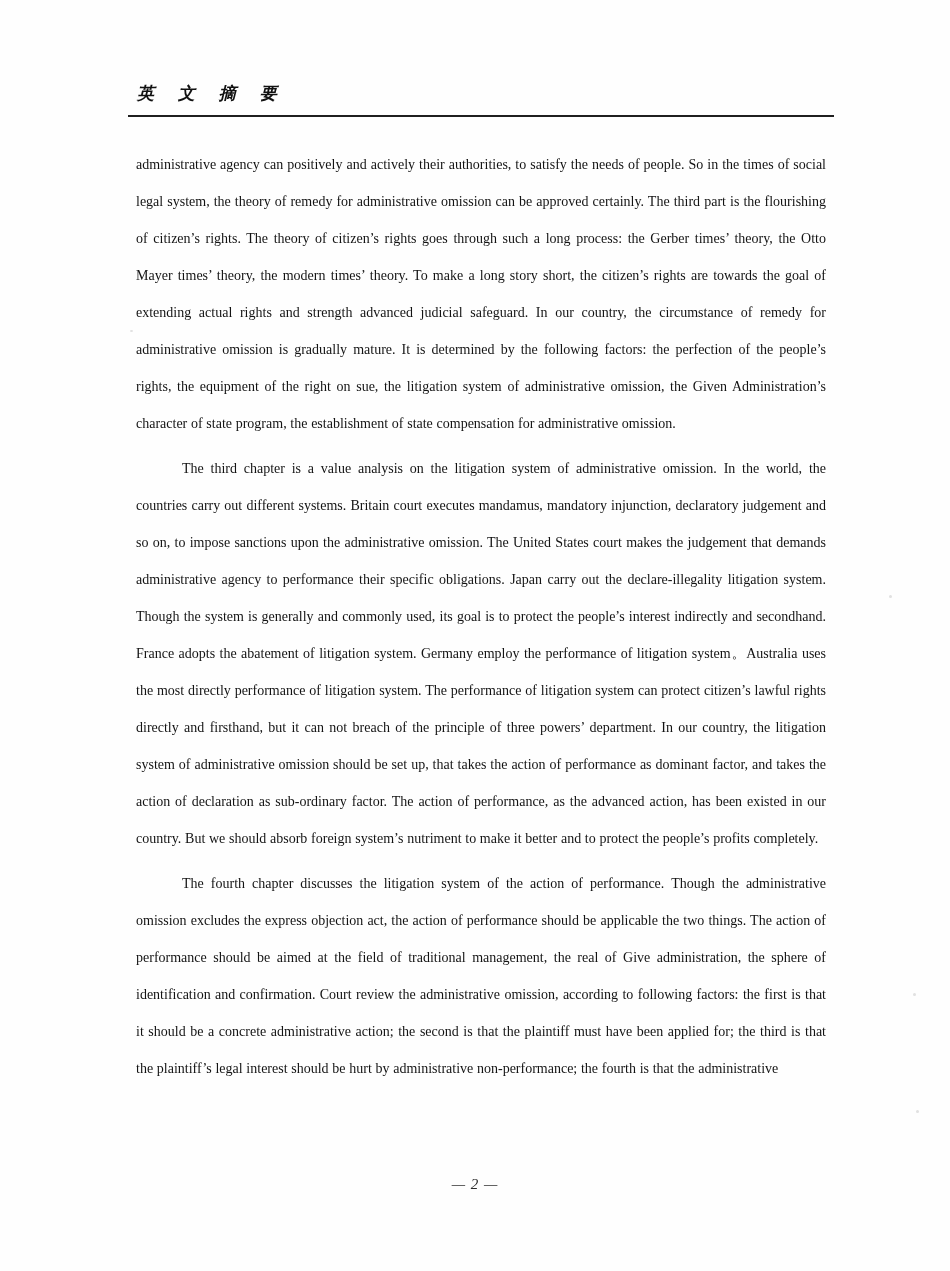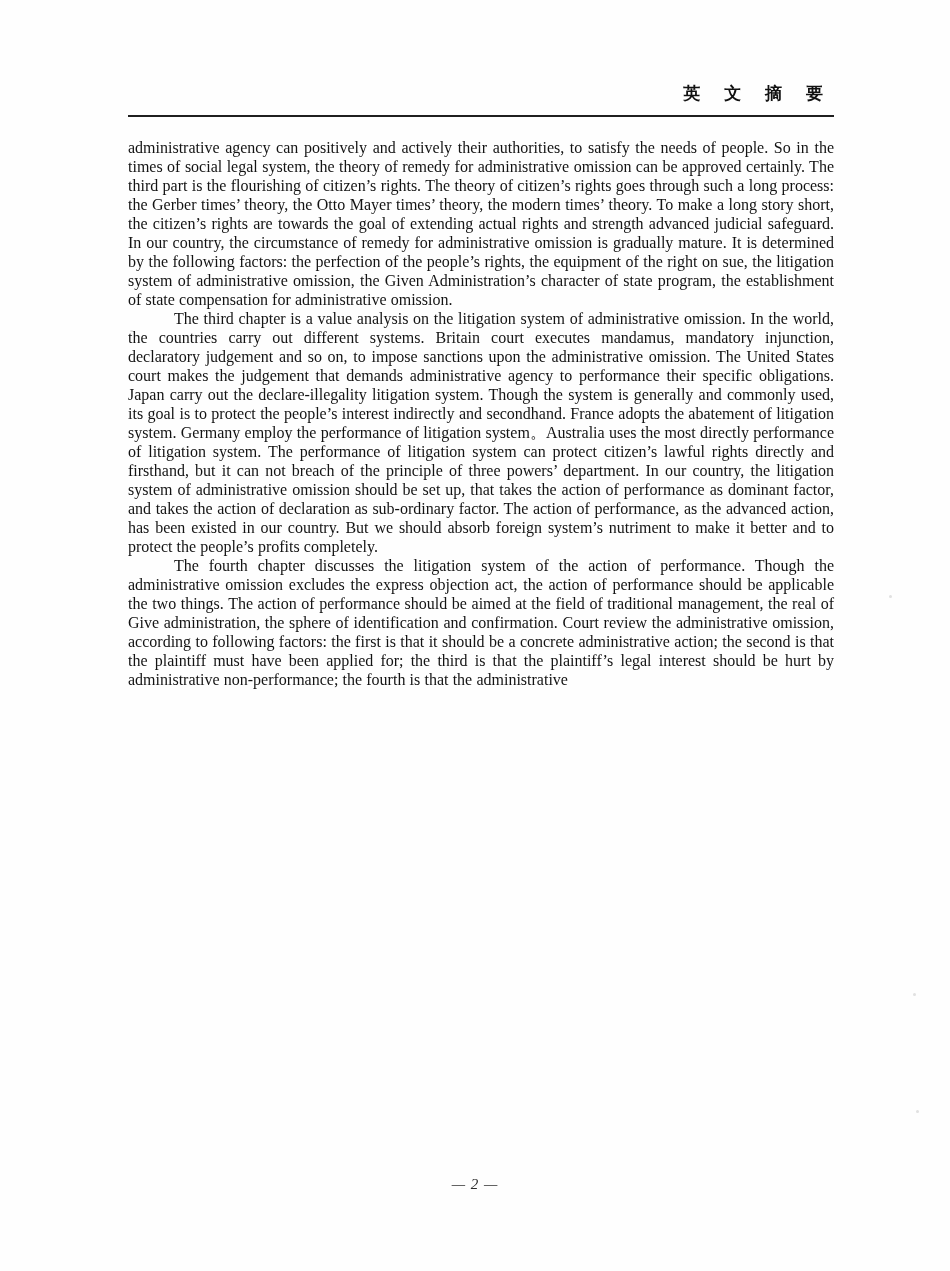--- a/index.html
+++ b/index.html
@@ -21,21 +21,22 @@
     inset: 0;
     background: #fefefe;
   }
 
   
   .page-header {
     position: absolute;
     left: 128px;
     top: 84px;
     width: 704px;
-    text-align: right;
+    text-align: left;
+    font-style: italic;
   }
   .header-title {
     font-family: "DejaVu Serif", "Liberation Serif", serif;
     font-size: 17px;
     font-weight: 700;
     letter-spacing: 9px;
     color: #111;
     line-height: 1.1;
     display: inline-block;
     text-indent: 9px;
@@ -60,23 +61,23 @@
   }
 
   
   .content {
     position: absolute;
     left: 128px;
     top: 138px;
     width: 706px;
   }
   .para {
-    margin: 0;
-    font-size: 16px;
-    line-height: 19px;
+    margin: 8px;
+    font-size: 14px;
+    line-height: 37px;
     text-align: justify;
     text-justify: inter-word;
     text-indent: 46px;
     color: #131313;
     word-spacing: 0.2px;
     -webkit-font-smoothing: antialiased;
   }
   .para.first {
     text-indent: 0;
   }

